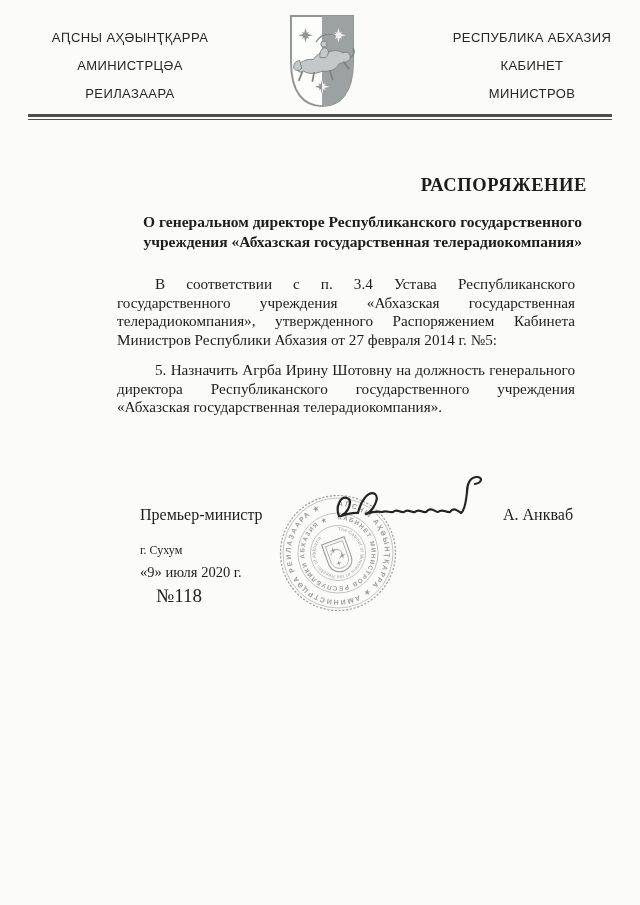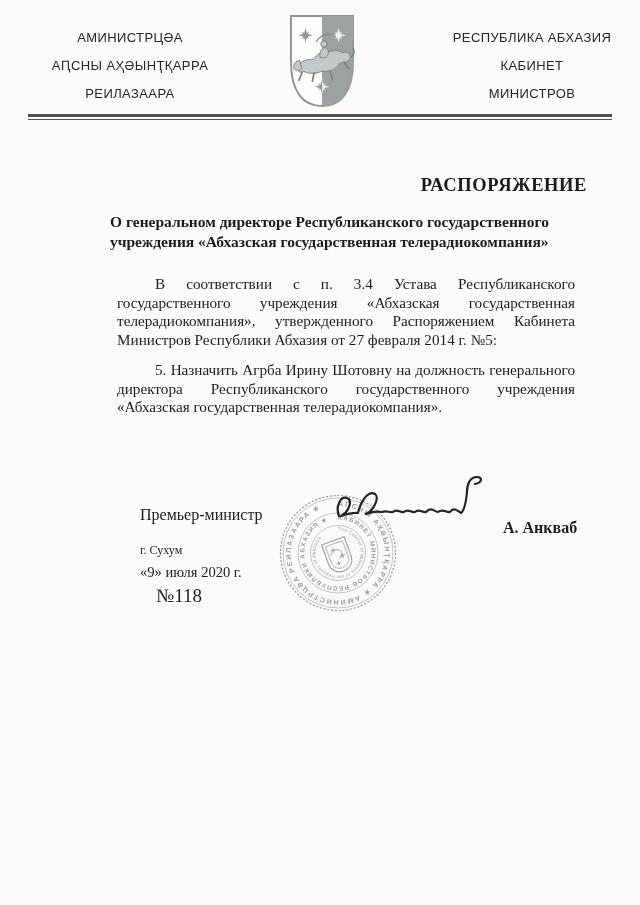--- a/index.html
+++ b/index.html
@@ -20,50 +20,50 @@
   .rule {
     position:absolute; top:114px; left:28px; width:584px; height:2px;
     border-top:3px solid #4f4f4f; border-bottom:1px solid #4f4f4f;
   }
   
   .doc-title {
     position:absolute; top:175px; left:105px; width:482px; text-align:right;
     font-weight:bold; font-size:18.5px; letter-spacing:.6px;
   }
   .doc-subject {
-    position:absolute; top:212px; left:110px; width:472px; text-align:left;
+    position:absolute; top:212px; left:110px; width:472px; text-align:right;
     font-weight:bold; font-size:15.5px; line-height:19.5px;
   }
   .doc-body {
     position:absolute; top:263px; left:105px; width:482px;
     font-size:15.2px; line-height:18.5px; text-align:justify;
   }
   .doc-body p { margin:12px; text-indent:38px; }
   .doc-body p.preamble { margin-bottom:10px; }
   
   .sig-title  { position:absolute; left:140px; top:506px; font-weight:normal; font-size:16px; }
-  .sig-name   { position:absolute; left:503px; top:506px; font-weight:bold; font-size:16px;margin-top:13px; }
+  .sig-name   { position:absolute; left:503px; top:506px; font-weight:normal; font-size:16px; }
   .sig-place  { position:absolute; left:140px; top:543px; font-size:12px; }
   .sig-date   { position:absolute; left:140px; top:564px; font-size:14.5px; }
   .sig-number { position:absolute; left:156px; top:585px; font-size:19px; }
   .stamp      { position:absolute; left:277px; top:492px; width:122px; height:122px; opacity:.88; }
   .autograph  { position:absolute; left:325px; top:470px; width:180px; height:62px; }
   .stamp text { font-family:"Liberation Sans", sans-serif; fill:#8f8f8f; }
   .ring1 { font-size:7px;   letter-spacing:1.6px; font-weight:bold; }
   .ring2 { font-size:6.2px; letter-spacing:1.2px; font-weight:bold; }
   .ring3 { font-size:4.7px; letter-spacing:.25px; }
 </style>
 </head>
 <body>
 
 <div class="page">
 
   <div class="lh-col lh-left">
+    <div>АԤСНЫ АҲӘЫНҬҚАРРА</div>
     <div>АМИНИСТРЦӘА</div>
-    <div>АԤСНЫ АҲӘЫНҬҚАРРА</div>
     <div>РЕИЛАЗААРА</div>
   </div>
 
   <div class="emblem">
     <svg width="72" height="97" viewBox="0 0 72 100">
       <defs>
         <clipPath id="lh-half">
             <rect x="0" y="0" width="36" height="100"></rect>
           </clipPath>
         <clipPath id="rh-half">

